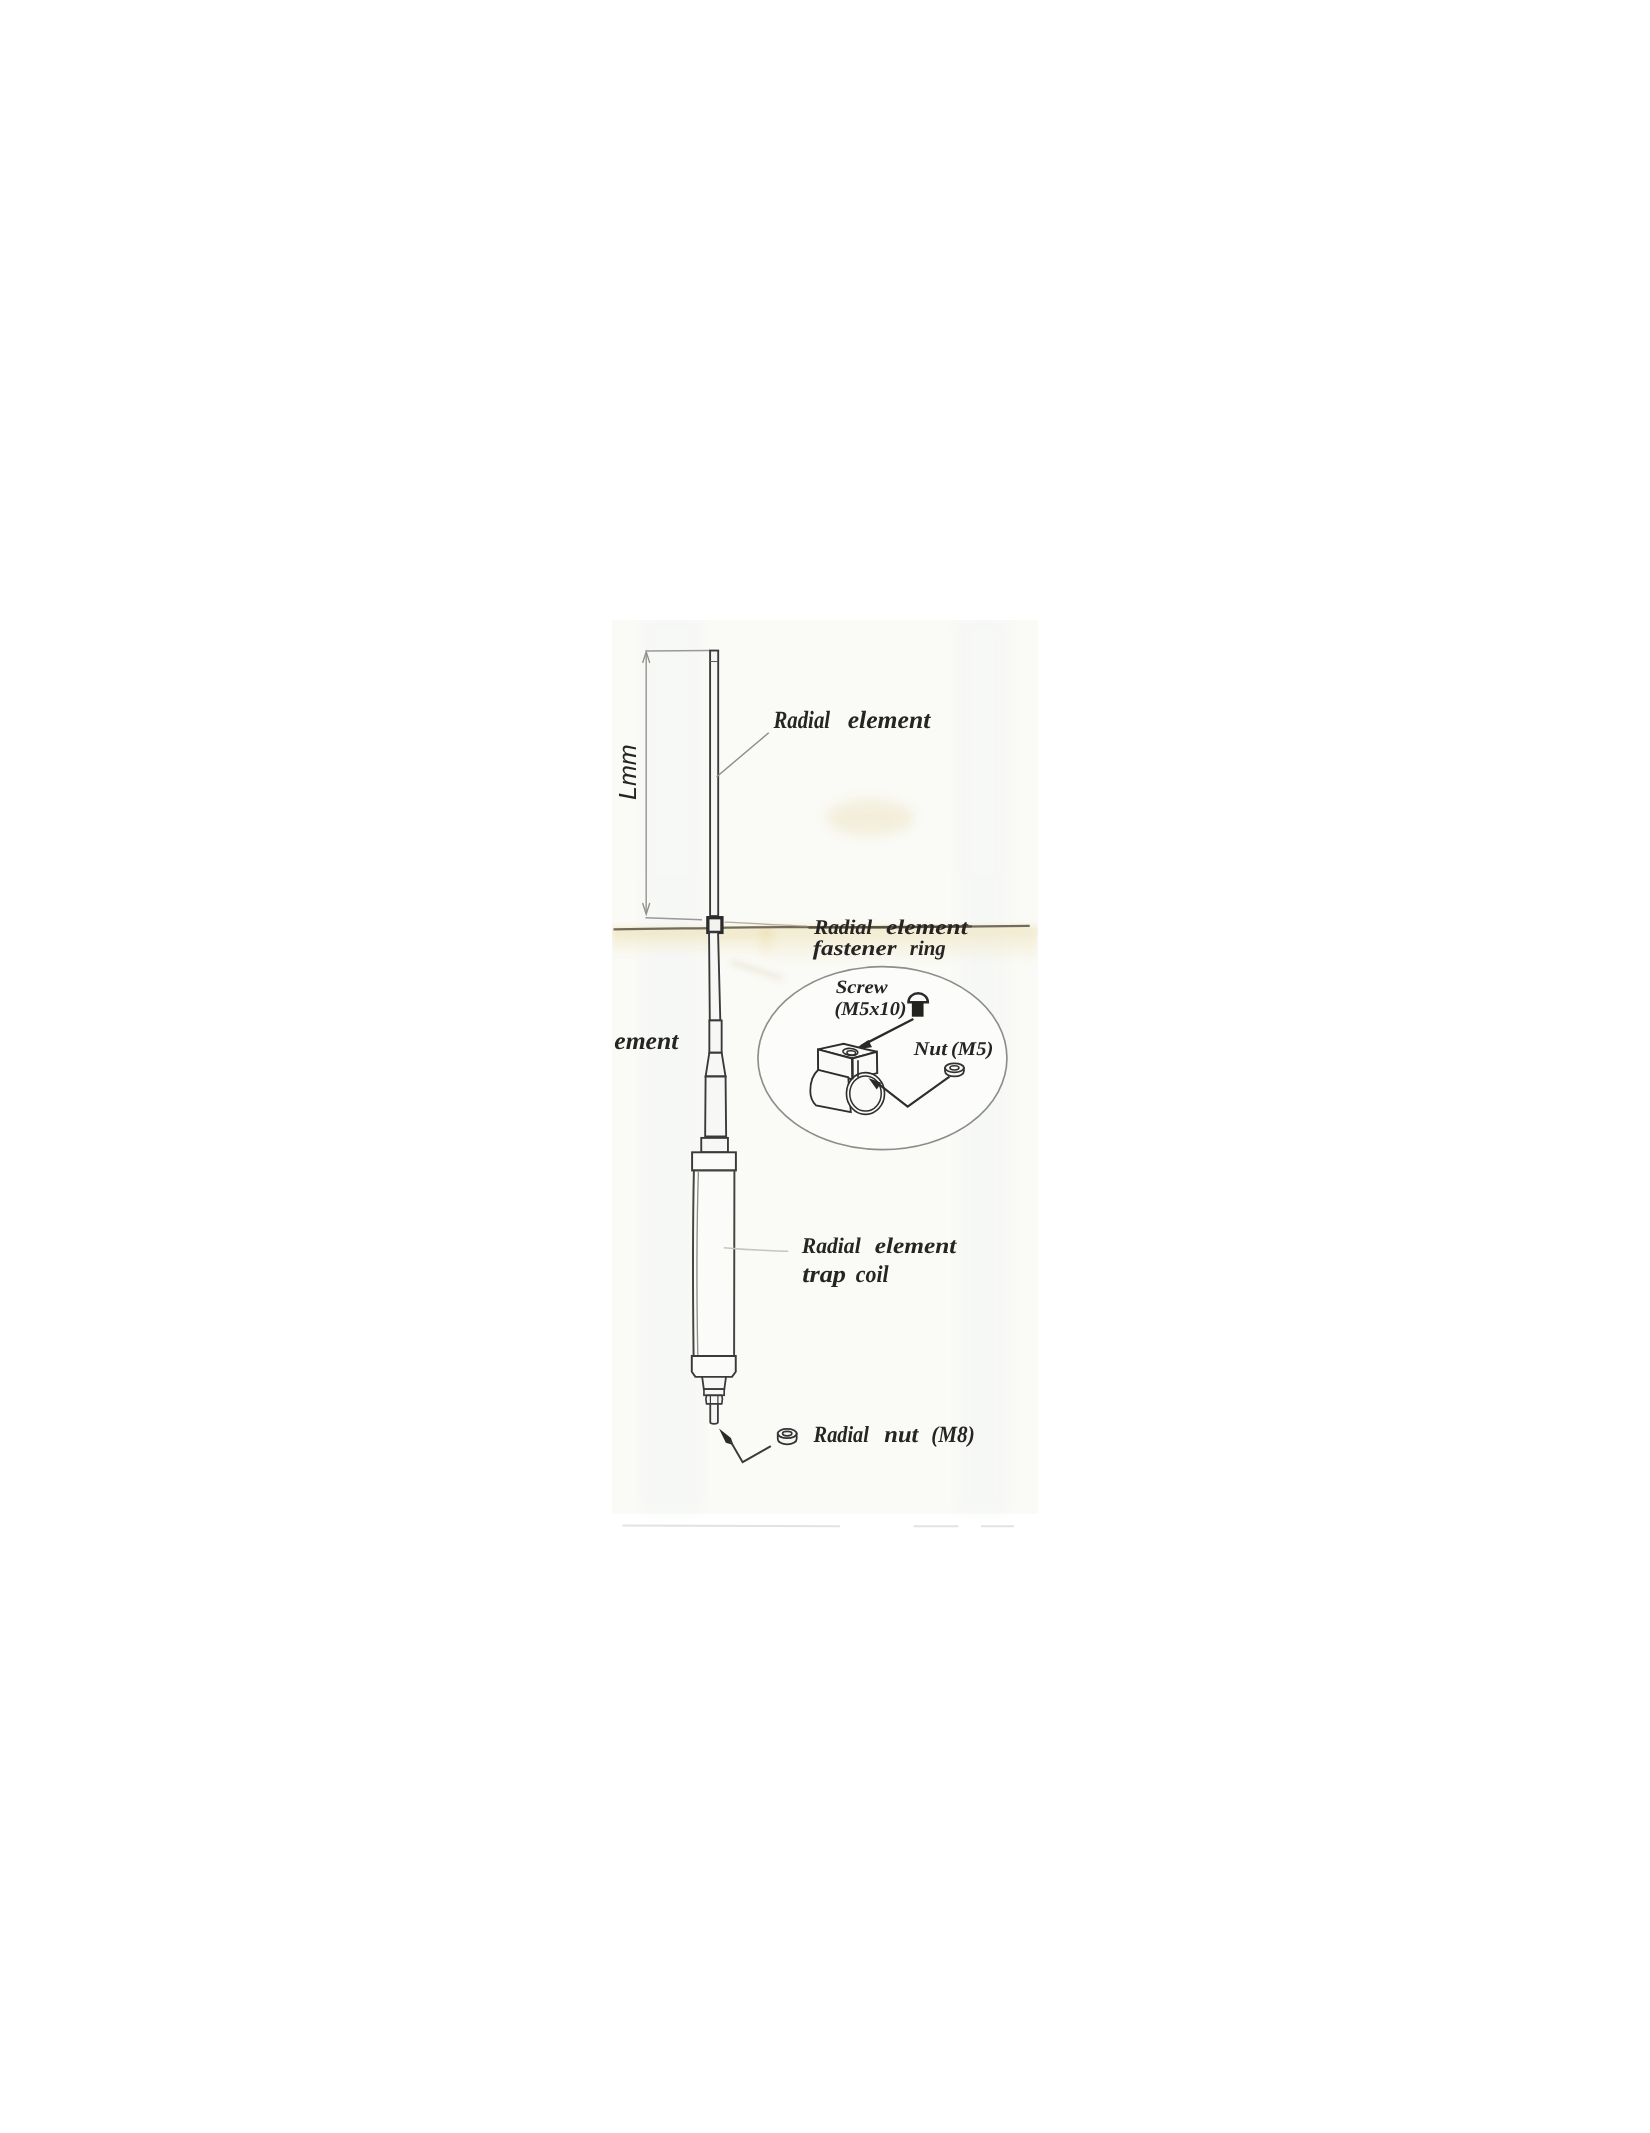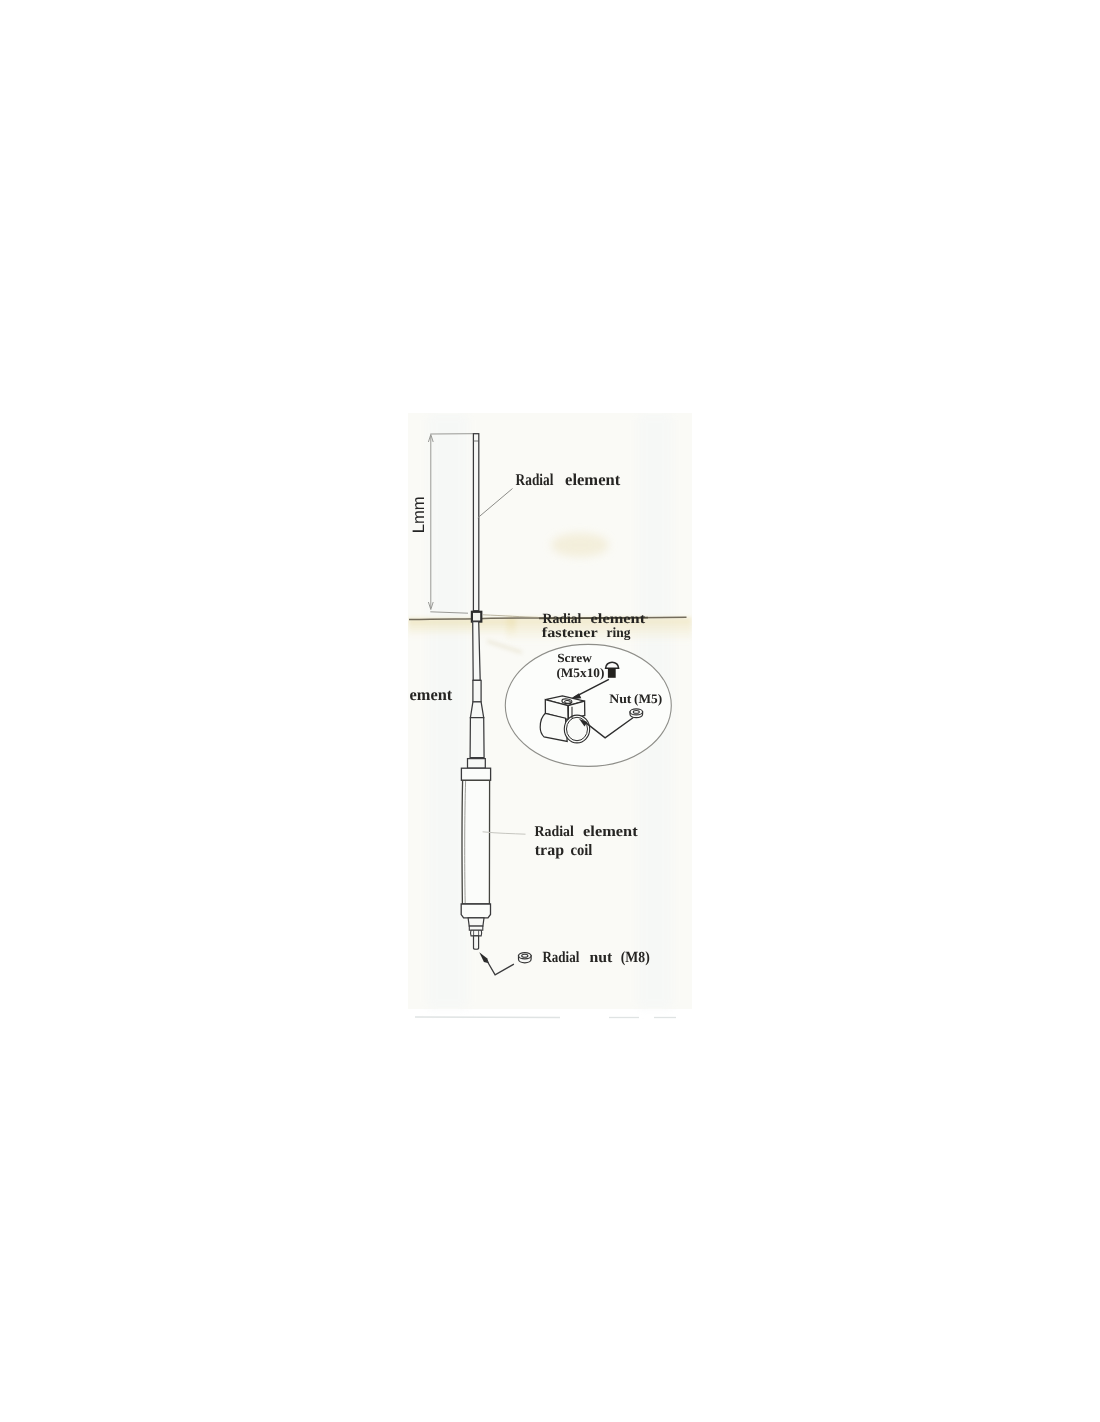--- a/index.html
+++ b/index.html
@@ -1,16 +1,16 @@
 <!DOCTYPE html>
 <html><head>
 <meta charset="utf-8">
 <style>
   html,body{margin:0;padding:0;background:#ffffff;}
-  #page{position:relative;width:917px;height:1422px;background:#ffffff;overflow:hidden;}
+  #page{position:relative;width:917px;height:1422px;background:#ffffff;overflow:hidden;font-style:italic;}
   #scan{position:absolute;left:408px;top:413px;width:284px;height:610px;will-change:transform;}
   text{font-family:"Liberation Serif", serif;font-weight:bold;fill:#262523;text-rendering:geometricPrecision;}
 </style>
 </head>
 <body>
 <div id="page">
 <div id="scan">
 <svg width="284" height="610" viewBox="0 0 284 610" xmlns="http://www.w3.org/2000/svg">
 <defs>
   <filter id="blur2" x="-50%" y="-50%" width="200%" height="200%">

